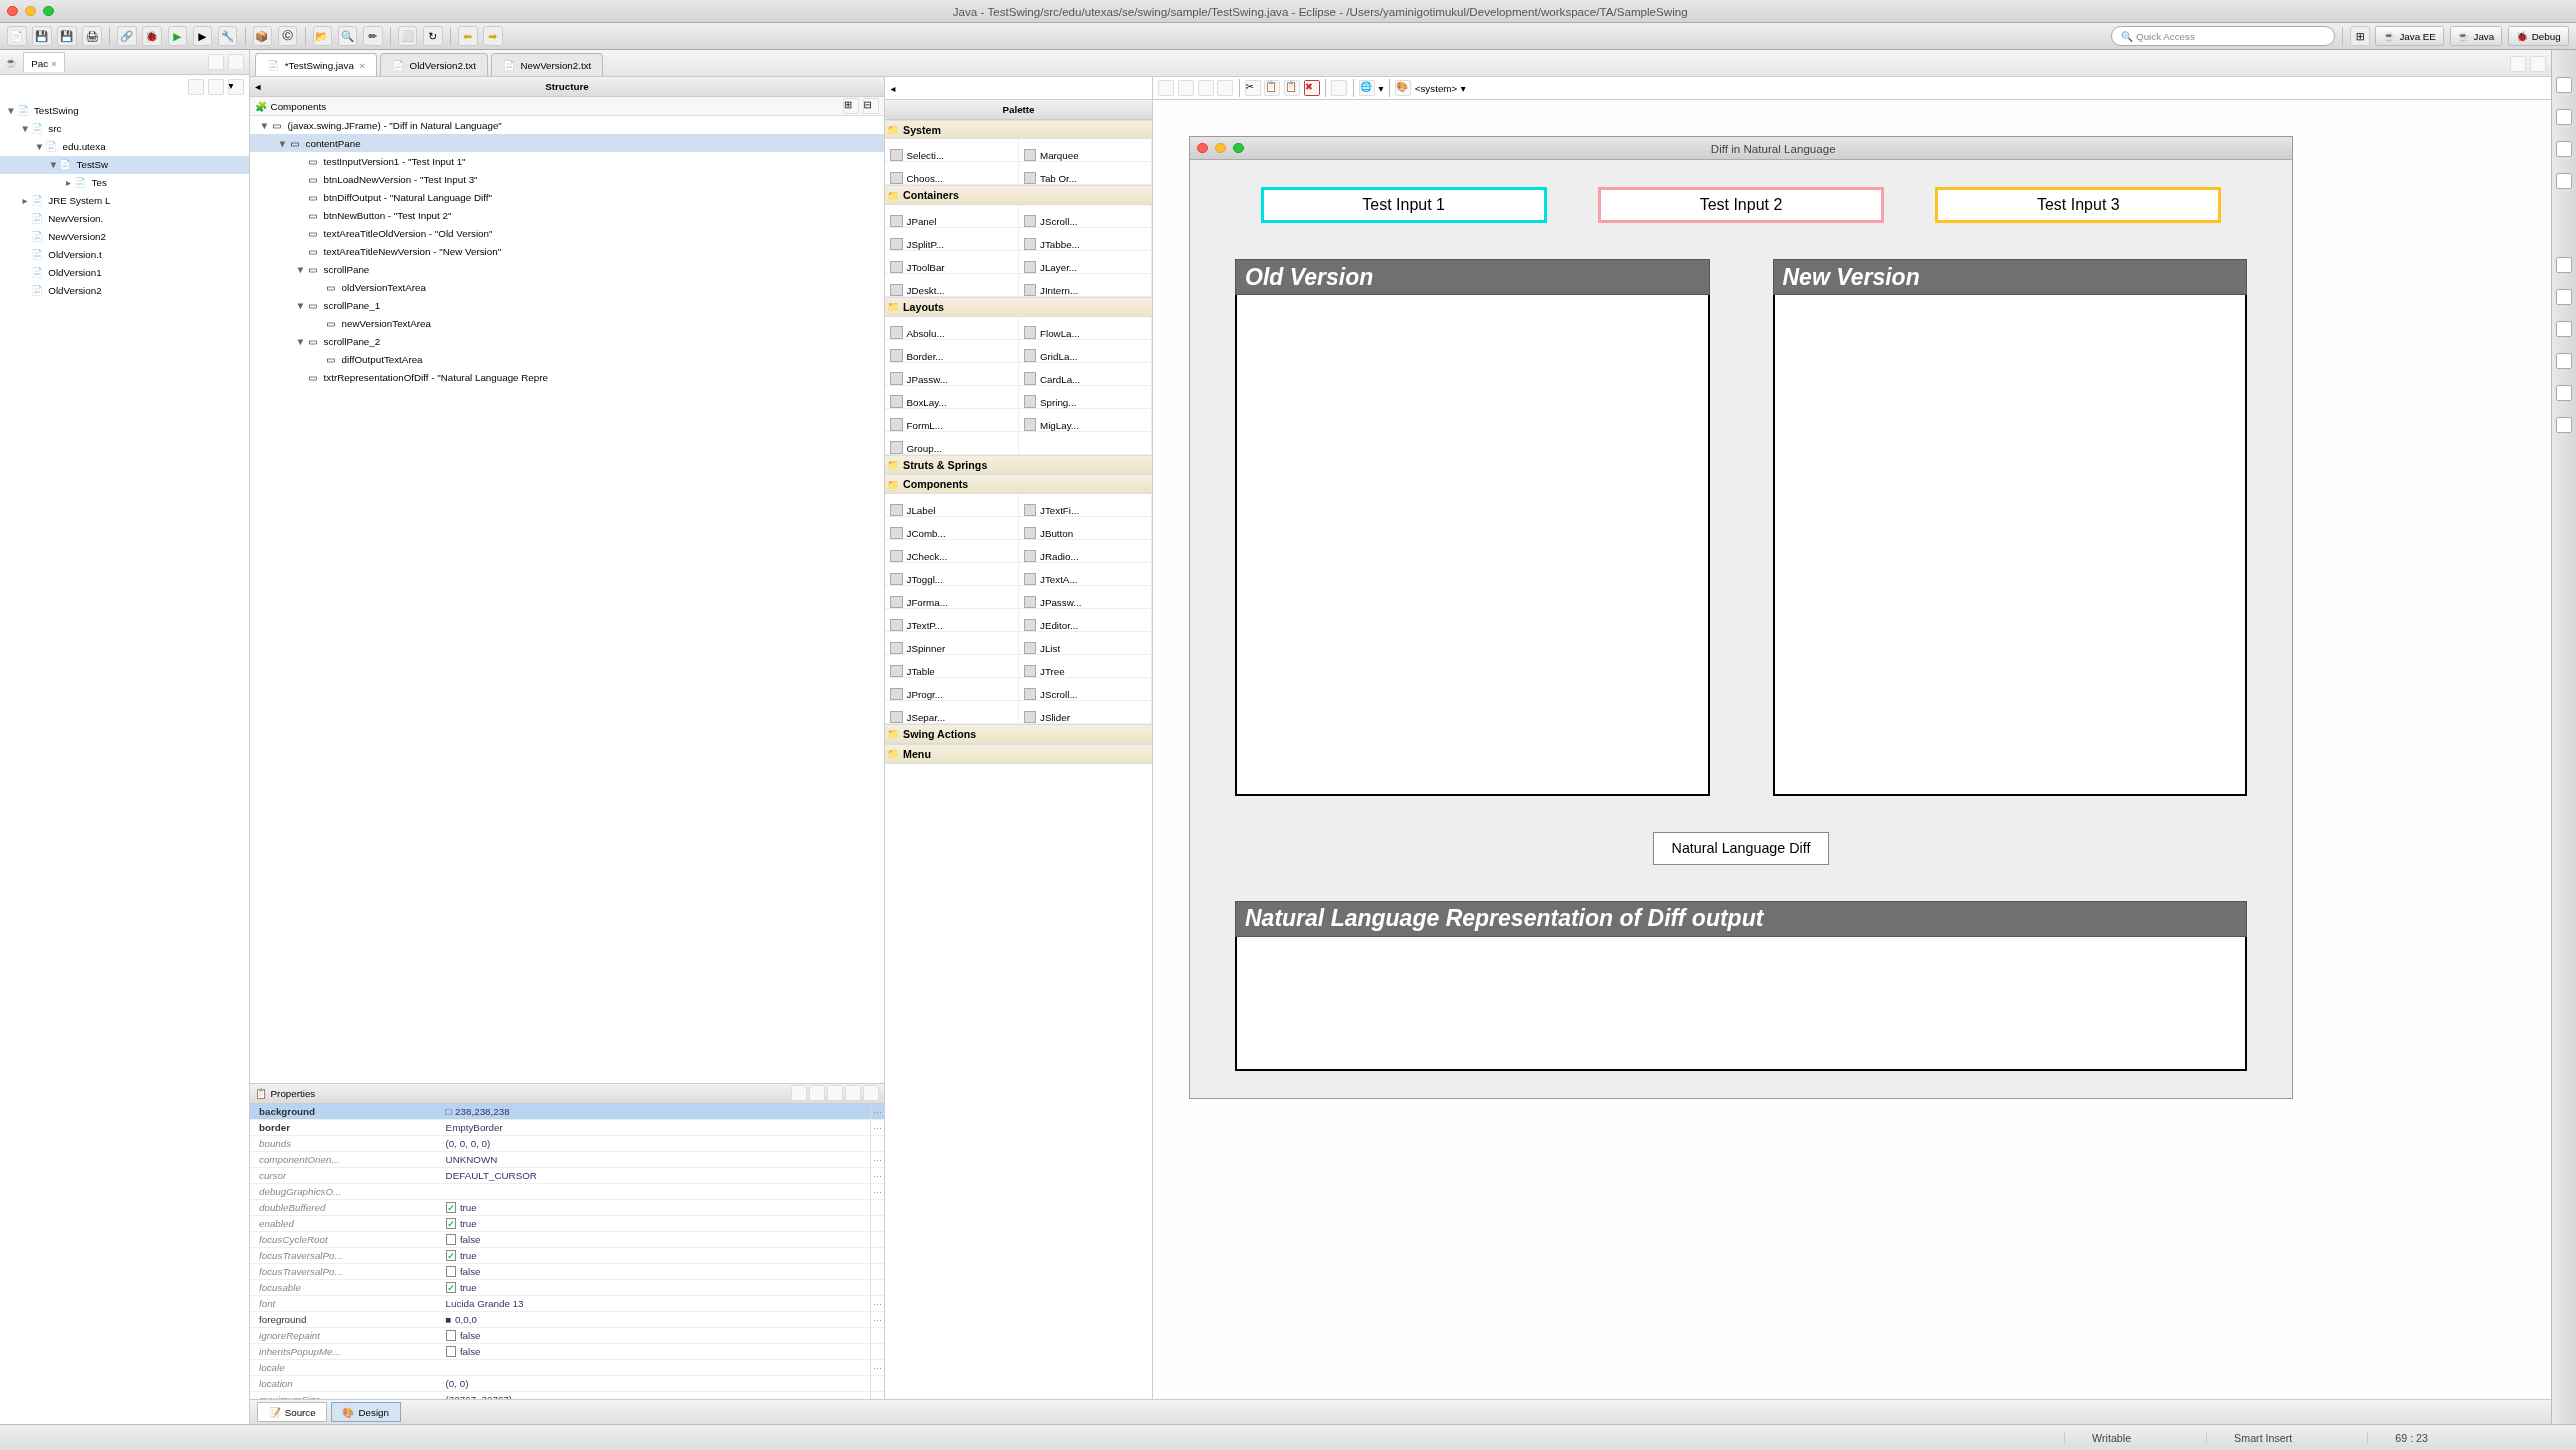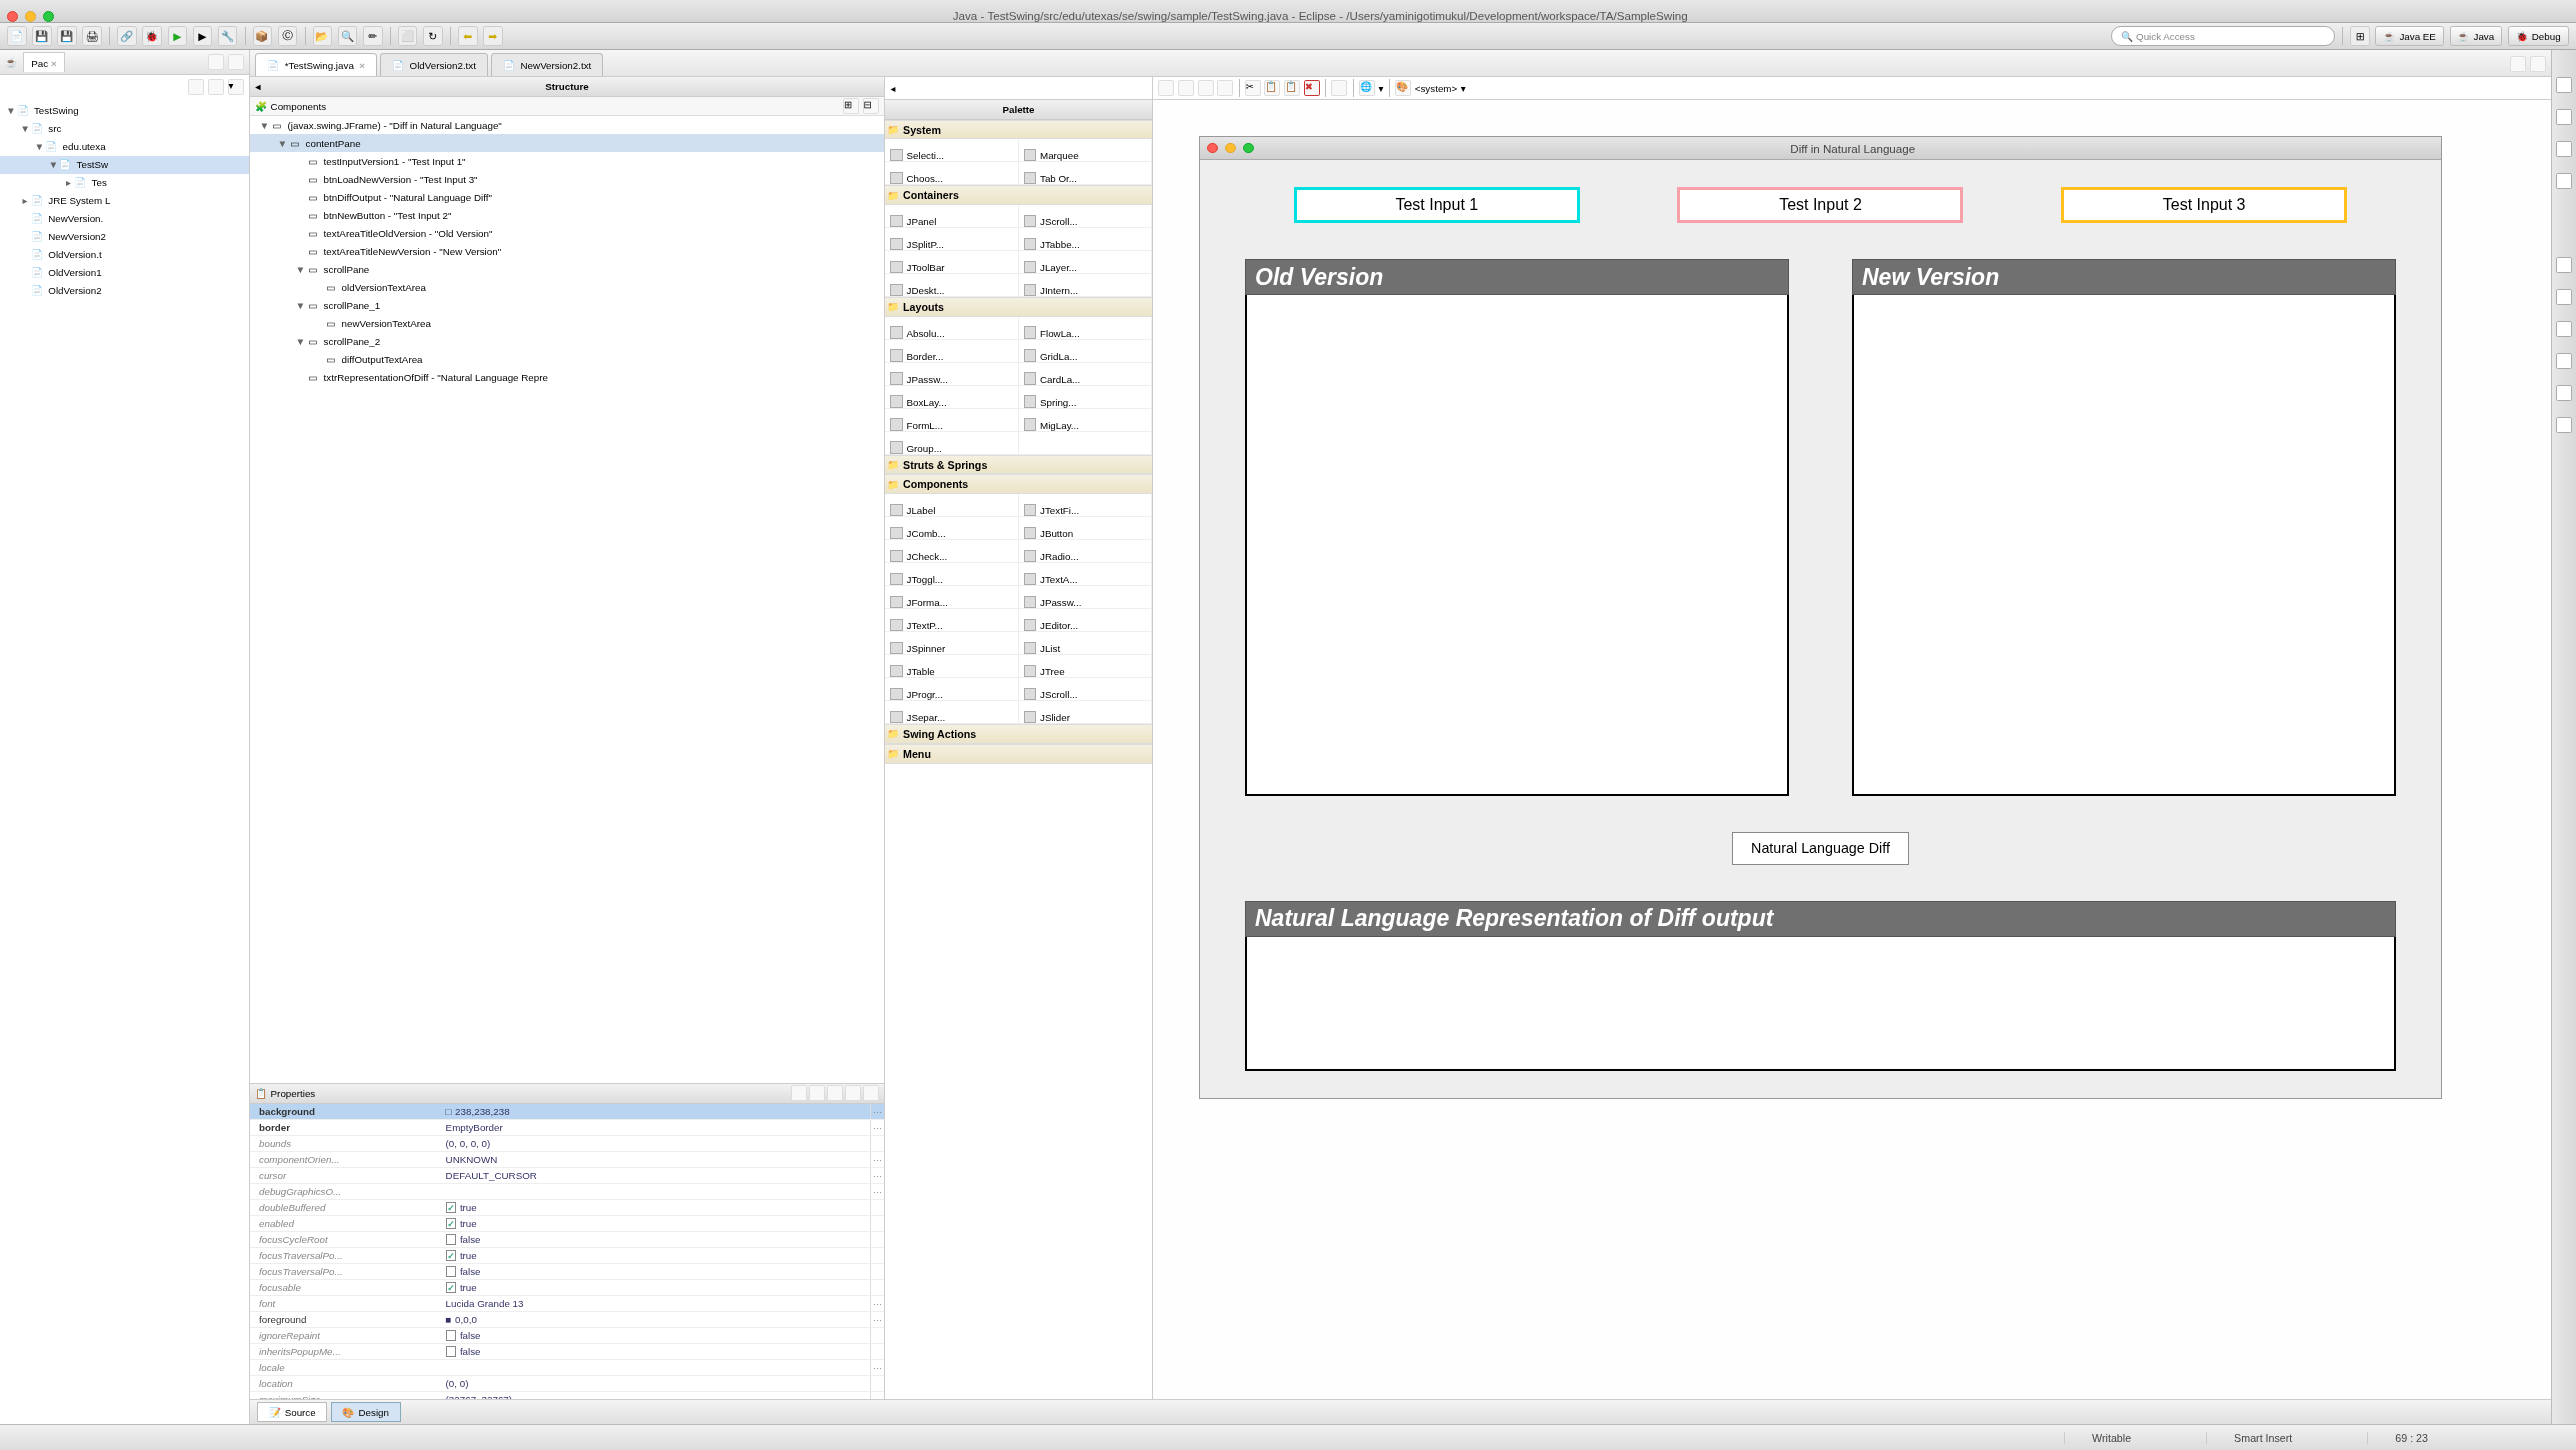--- a/index.html
+++ b/index.html
@@ -1,19 +1,19 @@
 <!DOCTYPE html>
 <html><head>
 <meta charset="utf-8">
 <style>
 * { margin: 0; padding: 0; box-sizing: border-box; font-family: "Lucida Grande", Arial, sans-serif; font-size: 9.8px; }
 body { background: #e8e8e8; width: 2576px; height: 1451px; overflow: hidden; }
 
 
-.titlebar { height: 23px; background: linear-gradient(#e8e8e8,#d4d4d4); display: flex; align-items: flex-end; padding: 0 7.2px; border-bottom: 0.9px solid #aaa; }
+.titlebar { height: 23px; background: linear-gradient(#e8e8e8,#d4d4d4); display: flex; align-items: center; padding: 0 7.2px; border-bottom: 0.9px solid #aaa; }
 .traffic-lights { display: flex; gap: 7.2px; margin-right: 18px; }
 .tl { width: 10.7px; height: 10.7px; border-radius: 50%; }
 .tl.red { background: #ff5f57; border:0.9px solid #d43; }
 .tl.yellow { background: #ffbd2e; border:0.9px solid #da3; }
 .tl.green { background: #28c940; border:0.9px solid #1a3; }
 .titlebar-text { flex: 1; text-align: center; color: #555; font-size: 11.6px; }
 
 
 .toolbar { height: 27px; background: linear-gradient(#f0f0f0,#d8d8d8); border-bottom: 0.9px solid #aaa; display: flex; align-items: center; padding: 0 7.2px; gap: 5.4px; }
 .tb-btn { width: 19.7px; height: 19.7px; background: #eee; border: 0.9px solid #ccc; border-radius: 2.7px; display:flex;align-items:center;justify-content:center;font-size:10.7px;}
@@ -75,21 +75,21 @@
 .pal-items { display: grid; grid-template-columns: 1fr 1fr; }
 .pal-item { height: 23px; border-bottom: 0.9px solid #eee; border-right: 0.9px solid #eee; display: flex; align-items: flex-end; padding-left: 5.4px; gap: 3.6px; font-size:10.7px;}
 .pal-icon { width:12.5px;height:12.5px;border:0.9px solid #aaa;background:#ddd;}
 
 
 .canvas-col { flex: 1; display: flex; flex-direction: column; background: #fff;}
 .canvas-toolbar { height: 23px; border-bottom: 0.9px solid #ccc; display: flex; align-items: center; padding: 0 5.4px; gap: 3.6px;}
 .canvas-body { flex: 1; background: #fefefe; padding: 36px; position: relative; }
 
 
-.swing-window { width: 1243px; background: #eee; border: 0.9px solid #999; margin-left: 10px; }
+.swing-window { width: 1104px; background: #eee; border: 0.9px solid #999; }
 .swing-titlebar { height: 23px; background: linear-gradient(#e6e6e6,#cfcfcf); display: flex; align-items: center; padding: 0 7.2px; border-bottom:0.9px solid #aaa;}
 .swing-titlebar .traffic-lights { gap: 7.2px; }
 .swing-title { flex:1; text-align:center; font-size:11.6px; color:#444;}
 .swing-content { padding: 27px 45px; }
 .input-row { display: flex; justify-content: space-around; margin-bottom: 36px; }
 .test-btn { width: 286px; height: 36px; font-size: 16px; font-weight:500; background: #fff; border: 3.6px solid; display:flex;align-items:center;justify-content:center;}
 .test-btn.b1 { border-color: #00e0e0; }
 .test-btn.b2 { border-color: #f8a0a8; }
 .test-btn.b3 { border-color: #ffc020; }
 .version-row { display: flex; gap: 63px; margin-bottom: 36px;}

